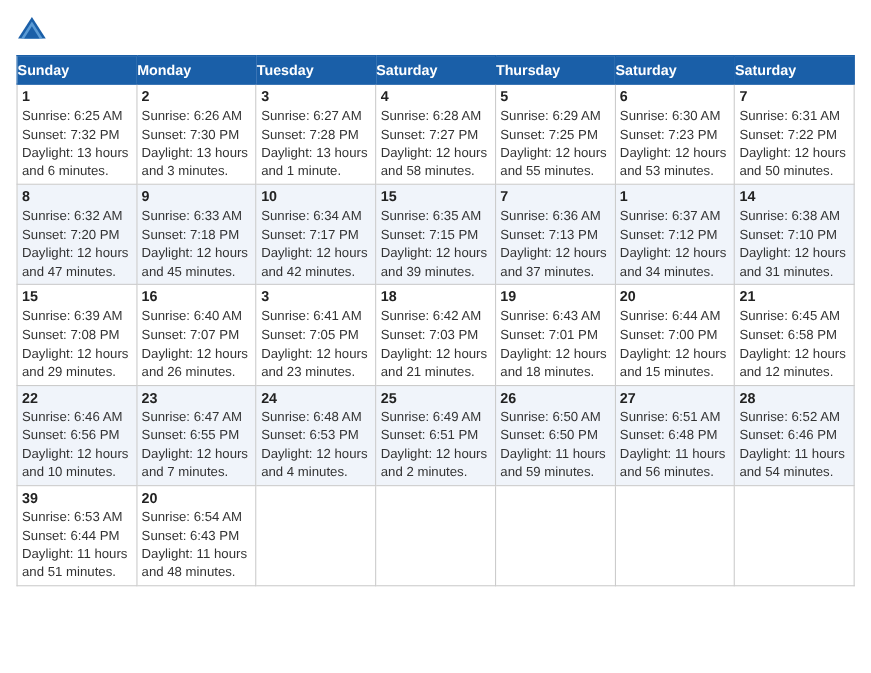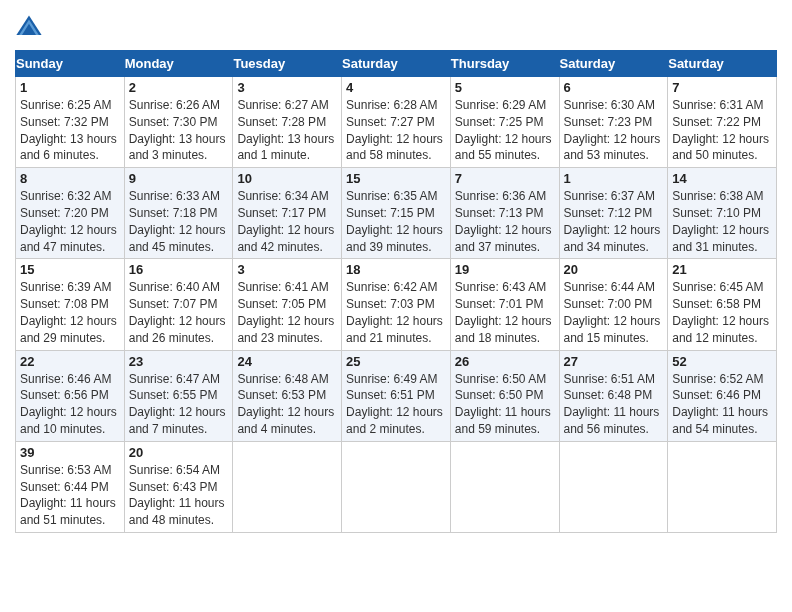--- a/index.html
+++ b/index.html
@@ -245,21 +245,21 @@
           </td>
           <td>
             <span class="day-number">26</span>
             <div class="day-info">Sunrise: 6:50 AM<br>Sunset: 6:50 PM<br>Daylight: 11 hours and 59 minutes.</div>
           </td>
           <td>
             <span class="day-number">27</span>
             <div class="day-info">Sunrise: 6:51 AM<br>Sunset: 6:48 PM<br>Daylight: 11 hours and 56 minutes.</div>
           </td>
           <td>
-            <span class="day-number">52</span>
+            <span class="day-number">28</span>
             <div class="day-info">Sunrise: 6:52 AM<br>Sunset: 6:46 PM<br>Daylight: 11 hours and 54 minutes.</div>
           </td>
         </tr>
         <tr>
           <td>
             <span class="day-number">39</span>
             <div class="day-info">Sunrise: 6:53 AM<br>Sunset: 6:44 PM<br>Daylight: 11 hours and 51 minutes.</div>
           </td>
           <td>
             <span class="day-number">20</span>

